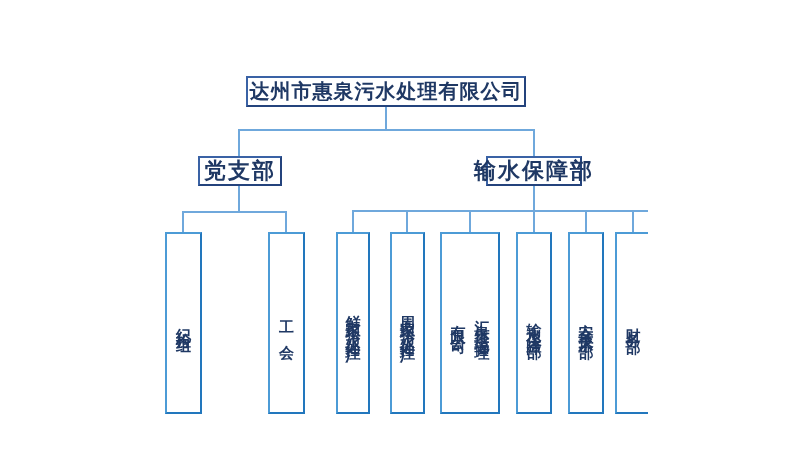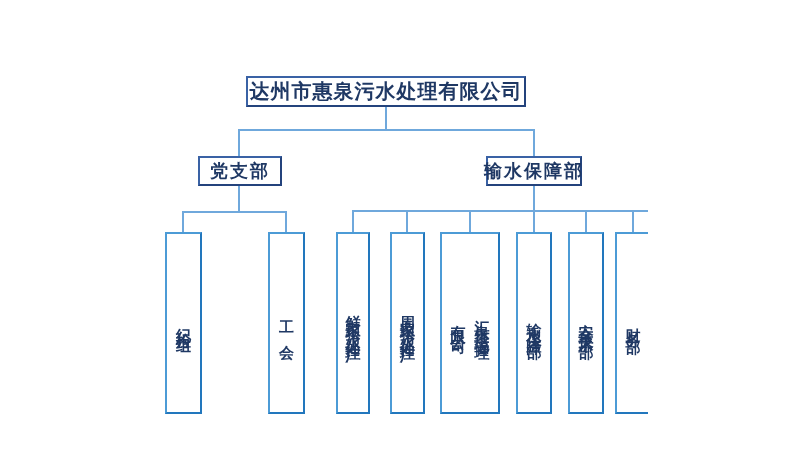--- a/index.html
+++ b/index.html
@@ -27,21 +27,21 @@
     border-color: #3A62A5 #24437C #24437C #3A62A5;
     left: 246px; top: 76px; width: 280px; height: 31px;
     font-size: 20px;
     letter-spacing: 1px;
     white-space: nowrap;
   }
   .box-branch {
     border: 2px solid;
     border-color: #3A62A5 #24437C #24437C #3A62A5;
     top: 156px; height: 30px;
-    font-size: 18px;
+    font-size: 22px;
     letter-spacing: 2px;
     white-space: nowrap;
   }
   .box-leaf {
     border: 2px solid;
     border-color: #4C9BD6 #2277BD #2277BD #4C9BD6;
     top: 232px; height: 182px;
   }
   .vtext {
     writing-mode: vertical-rl;

